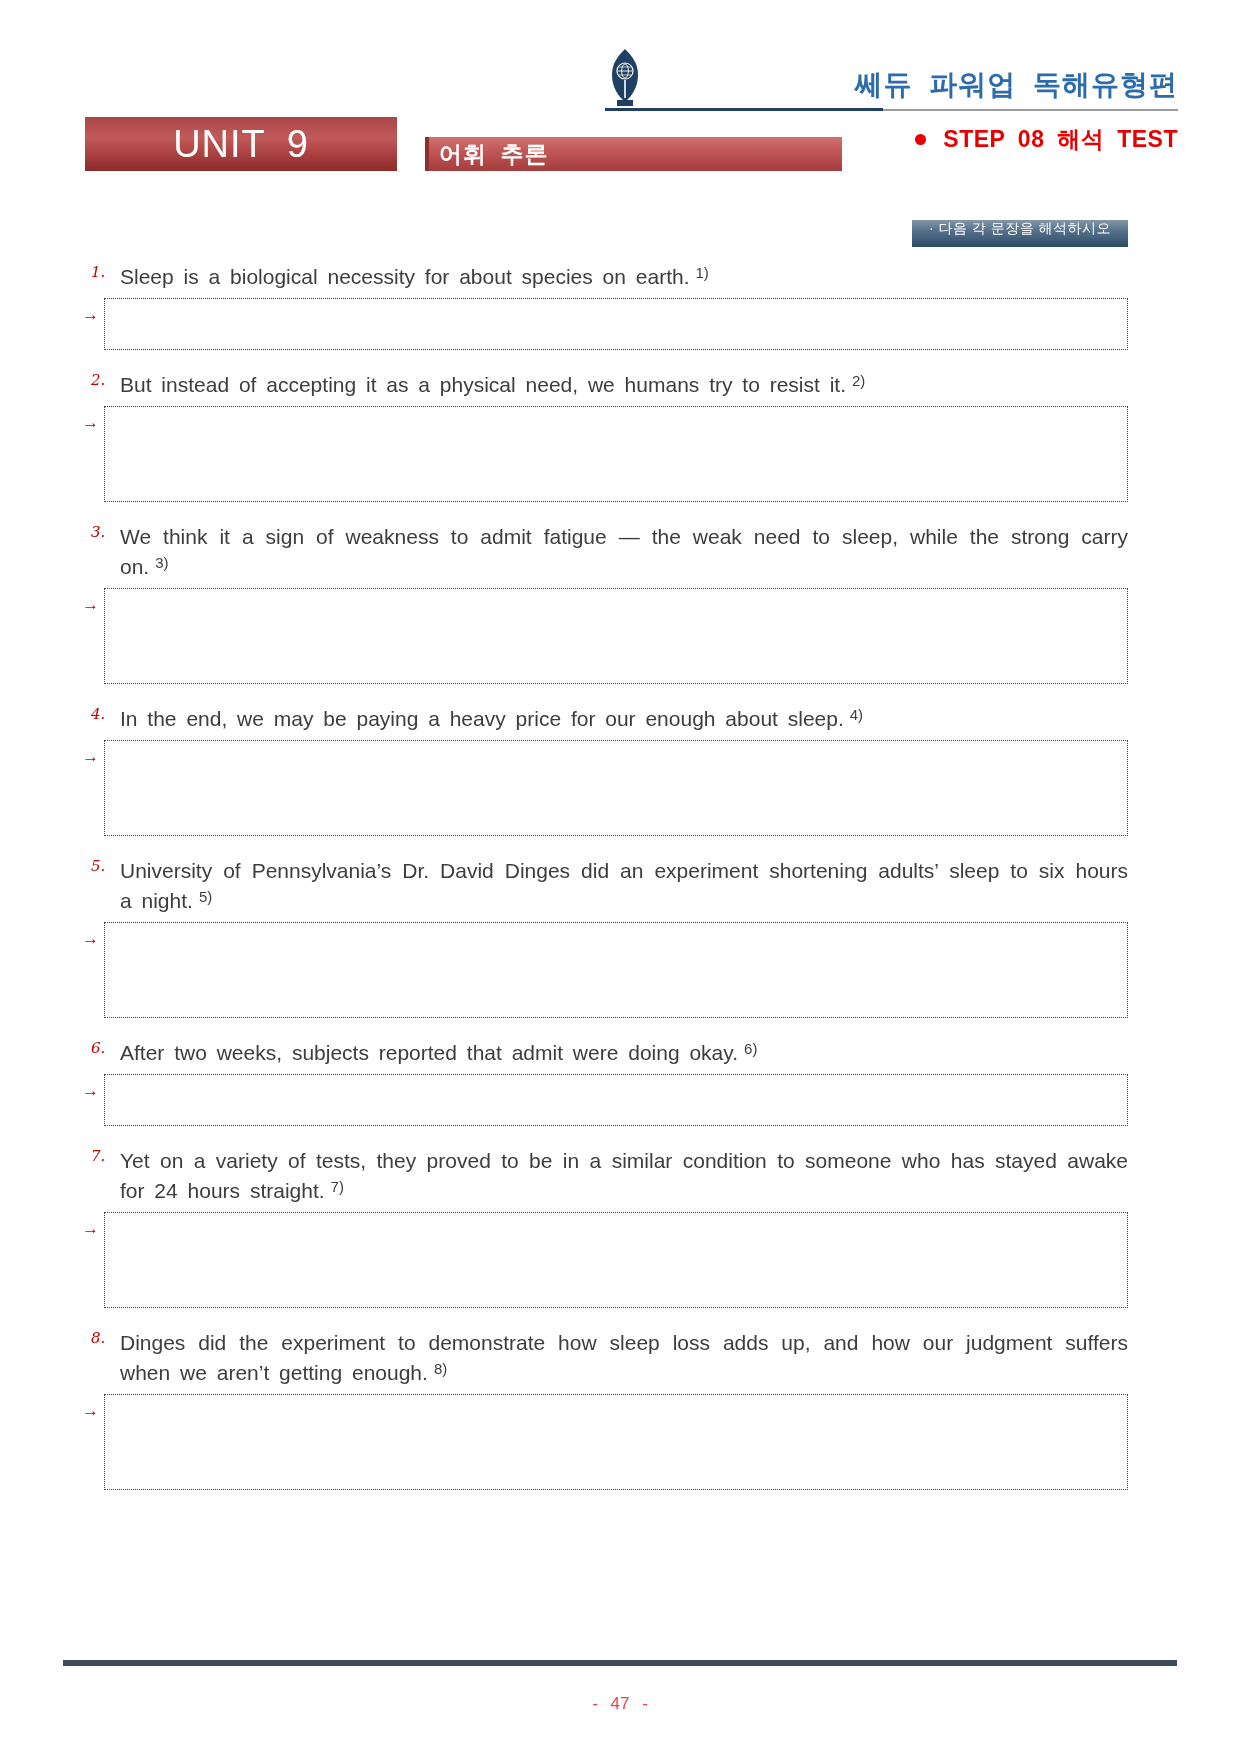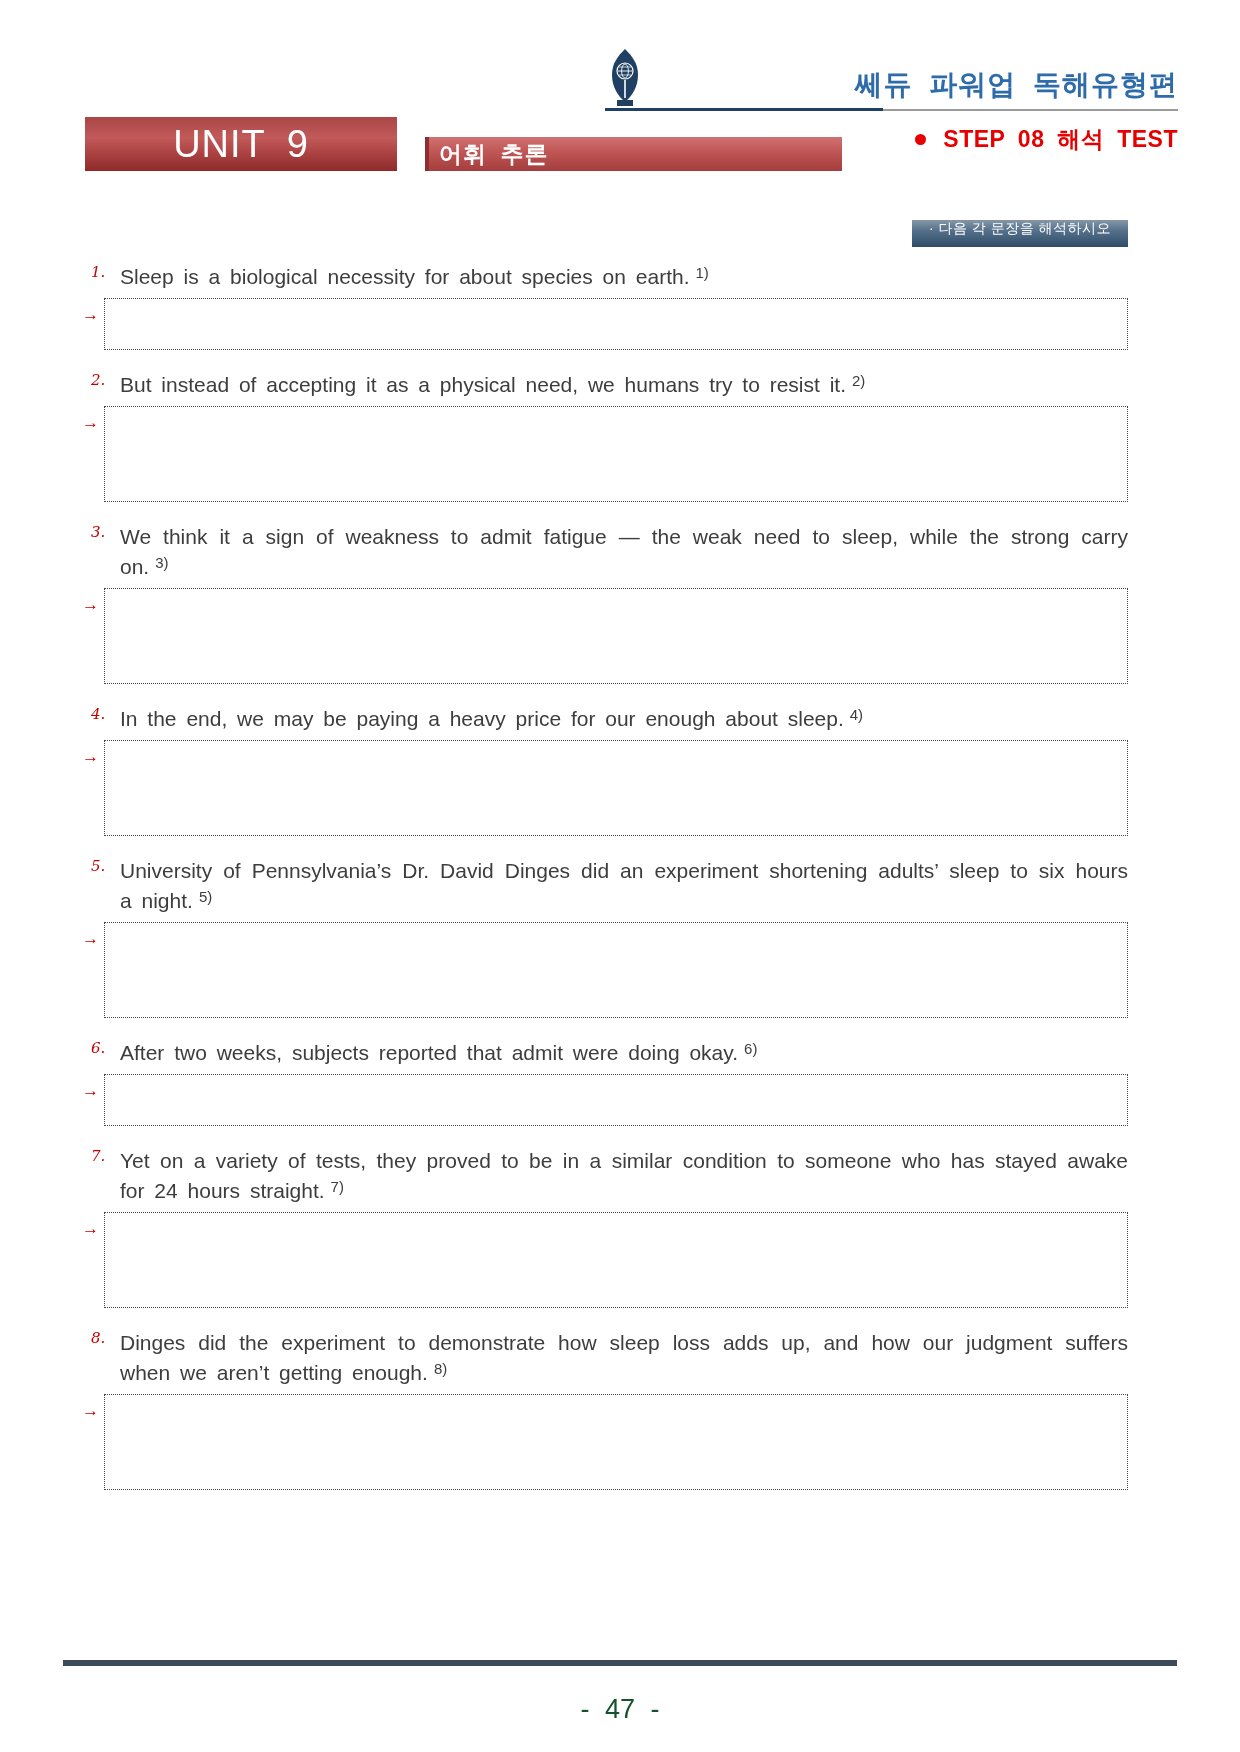--- a/index.html
+++ b/index.html
@@ -70,21 +70,21 @@
   .answer-box.large { height:96px; }
   .arrow {
     position:absolute; left:-23px; top:7px;
     color:#c40000; font-size:17px; line-height:17px;
   }
 
   
   .footer-line { position:absolute; left:63px; top:1660px; width:1114px; height:6px; background:#3d4a57; }
   .page-num {
     position:absolute; left:0; top:1694px; width:100%;
-    text-align:center; font-size:27px; color:#14532d; word-spacing:8px;
+    text-align:center; font-size:17px; color:#ef4444; word-spacing:8px;
   }
 </style>
 </head>
 <body>
 
 <div class="page">
 
   <div class="logo">
     <svg width="42" height="60" viewBox="0 0 42 60">
       <path d="M21 1 C14 8 8 15 8 27 C8 39 14 48 21 54 C28 48 34 39 34 27 C34 15 28 8 21 1 Z" fill="#1f3f63"></path>

